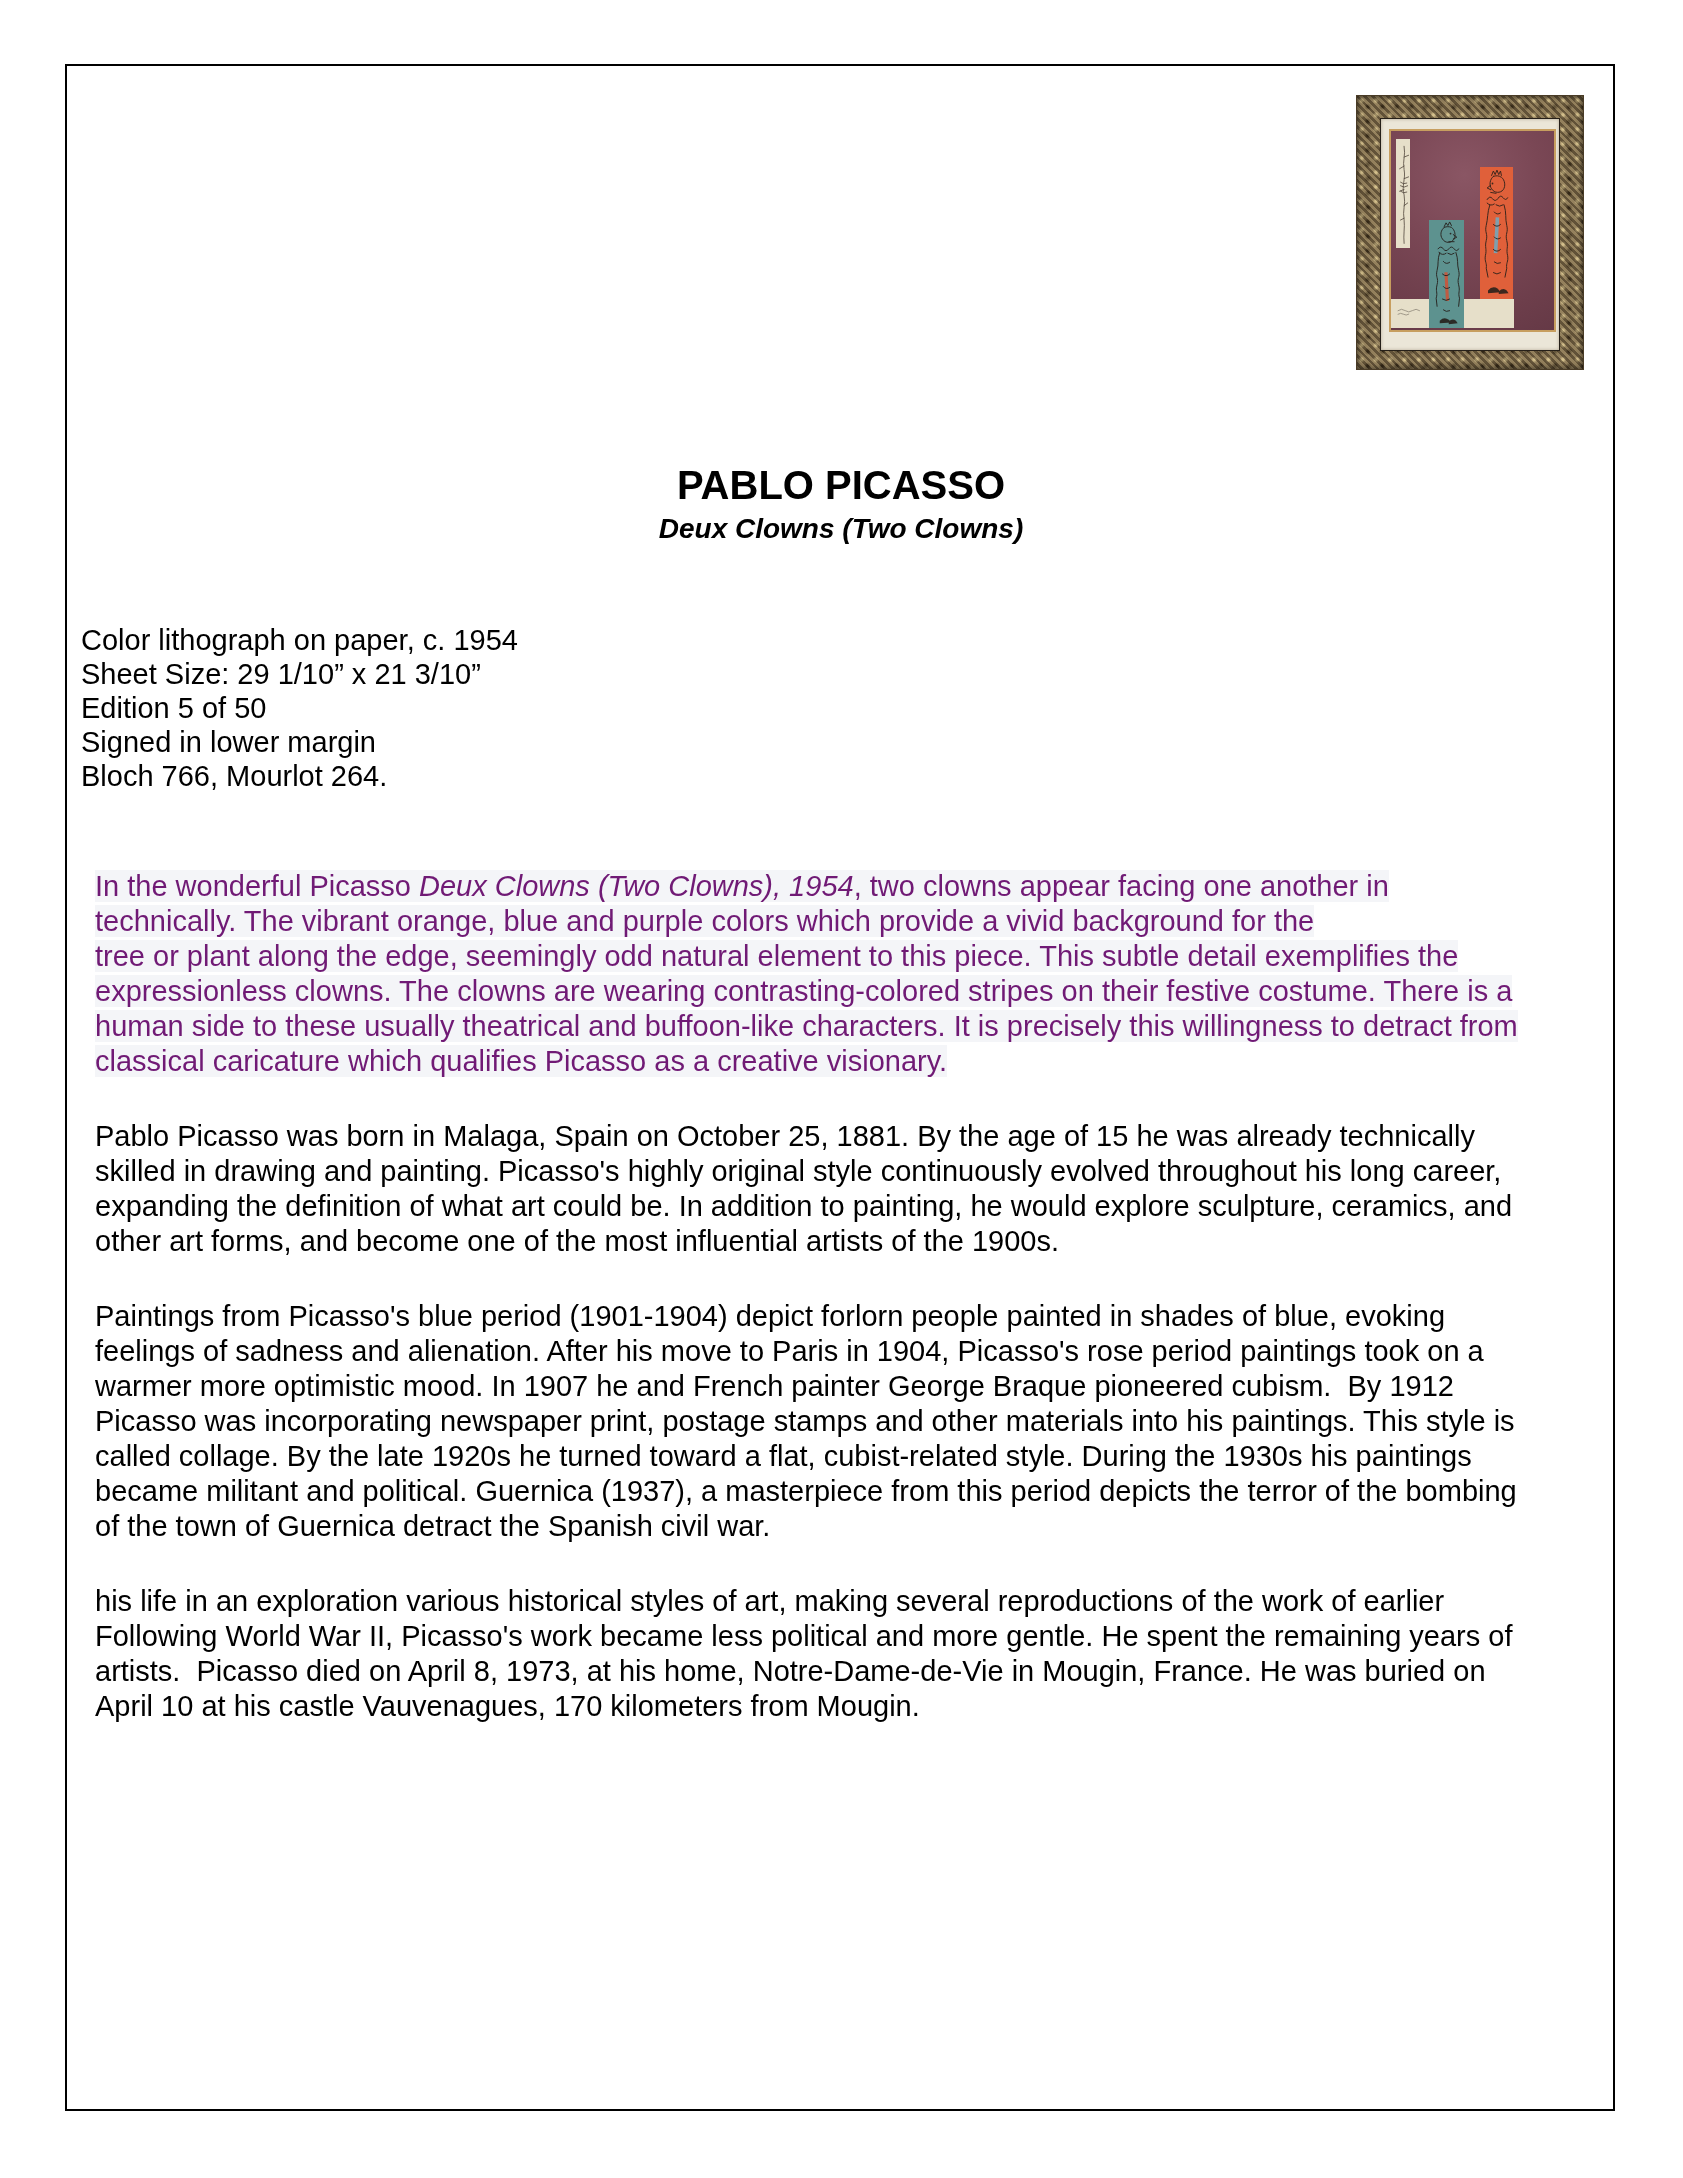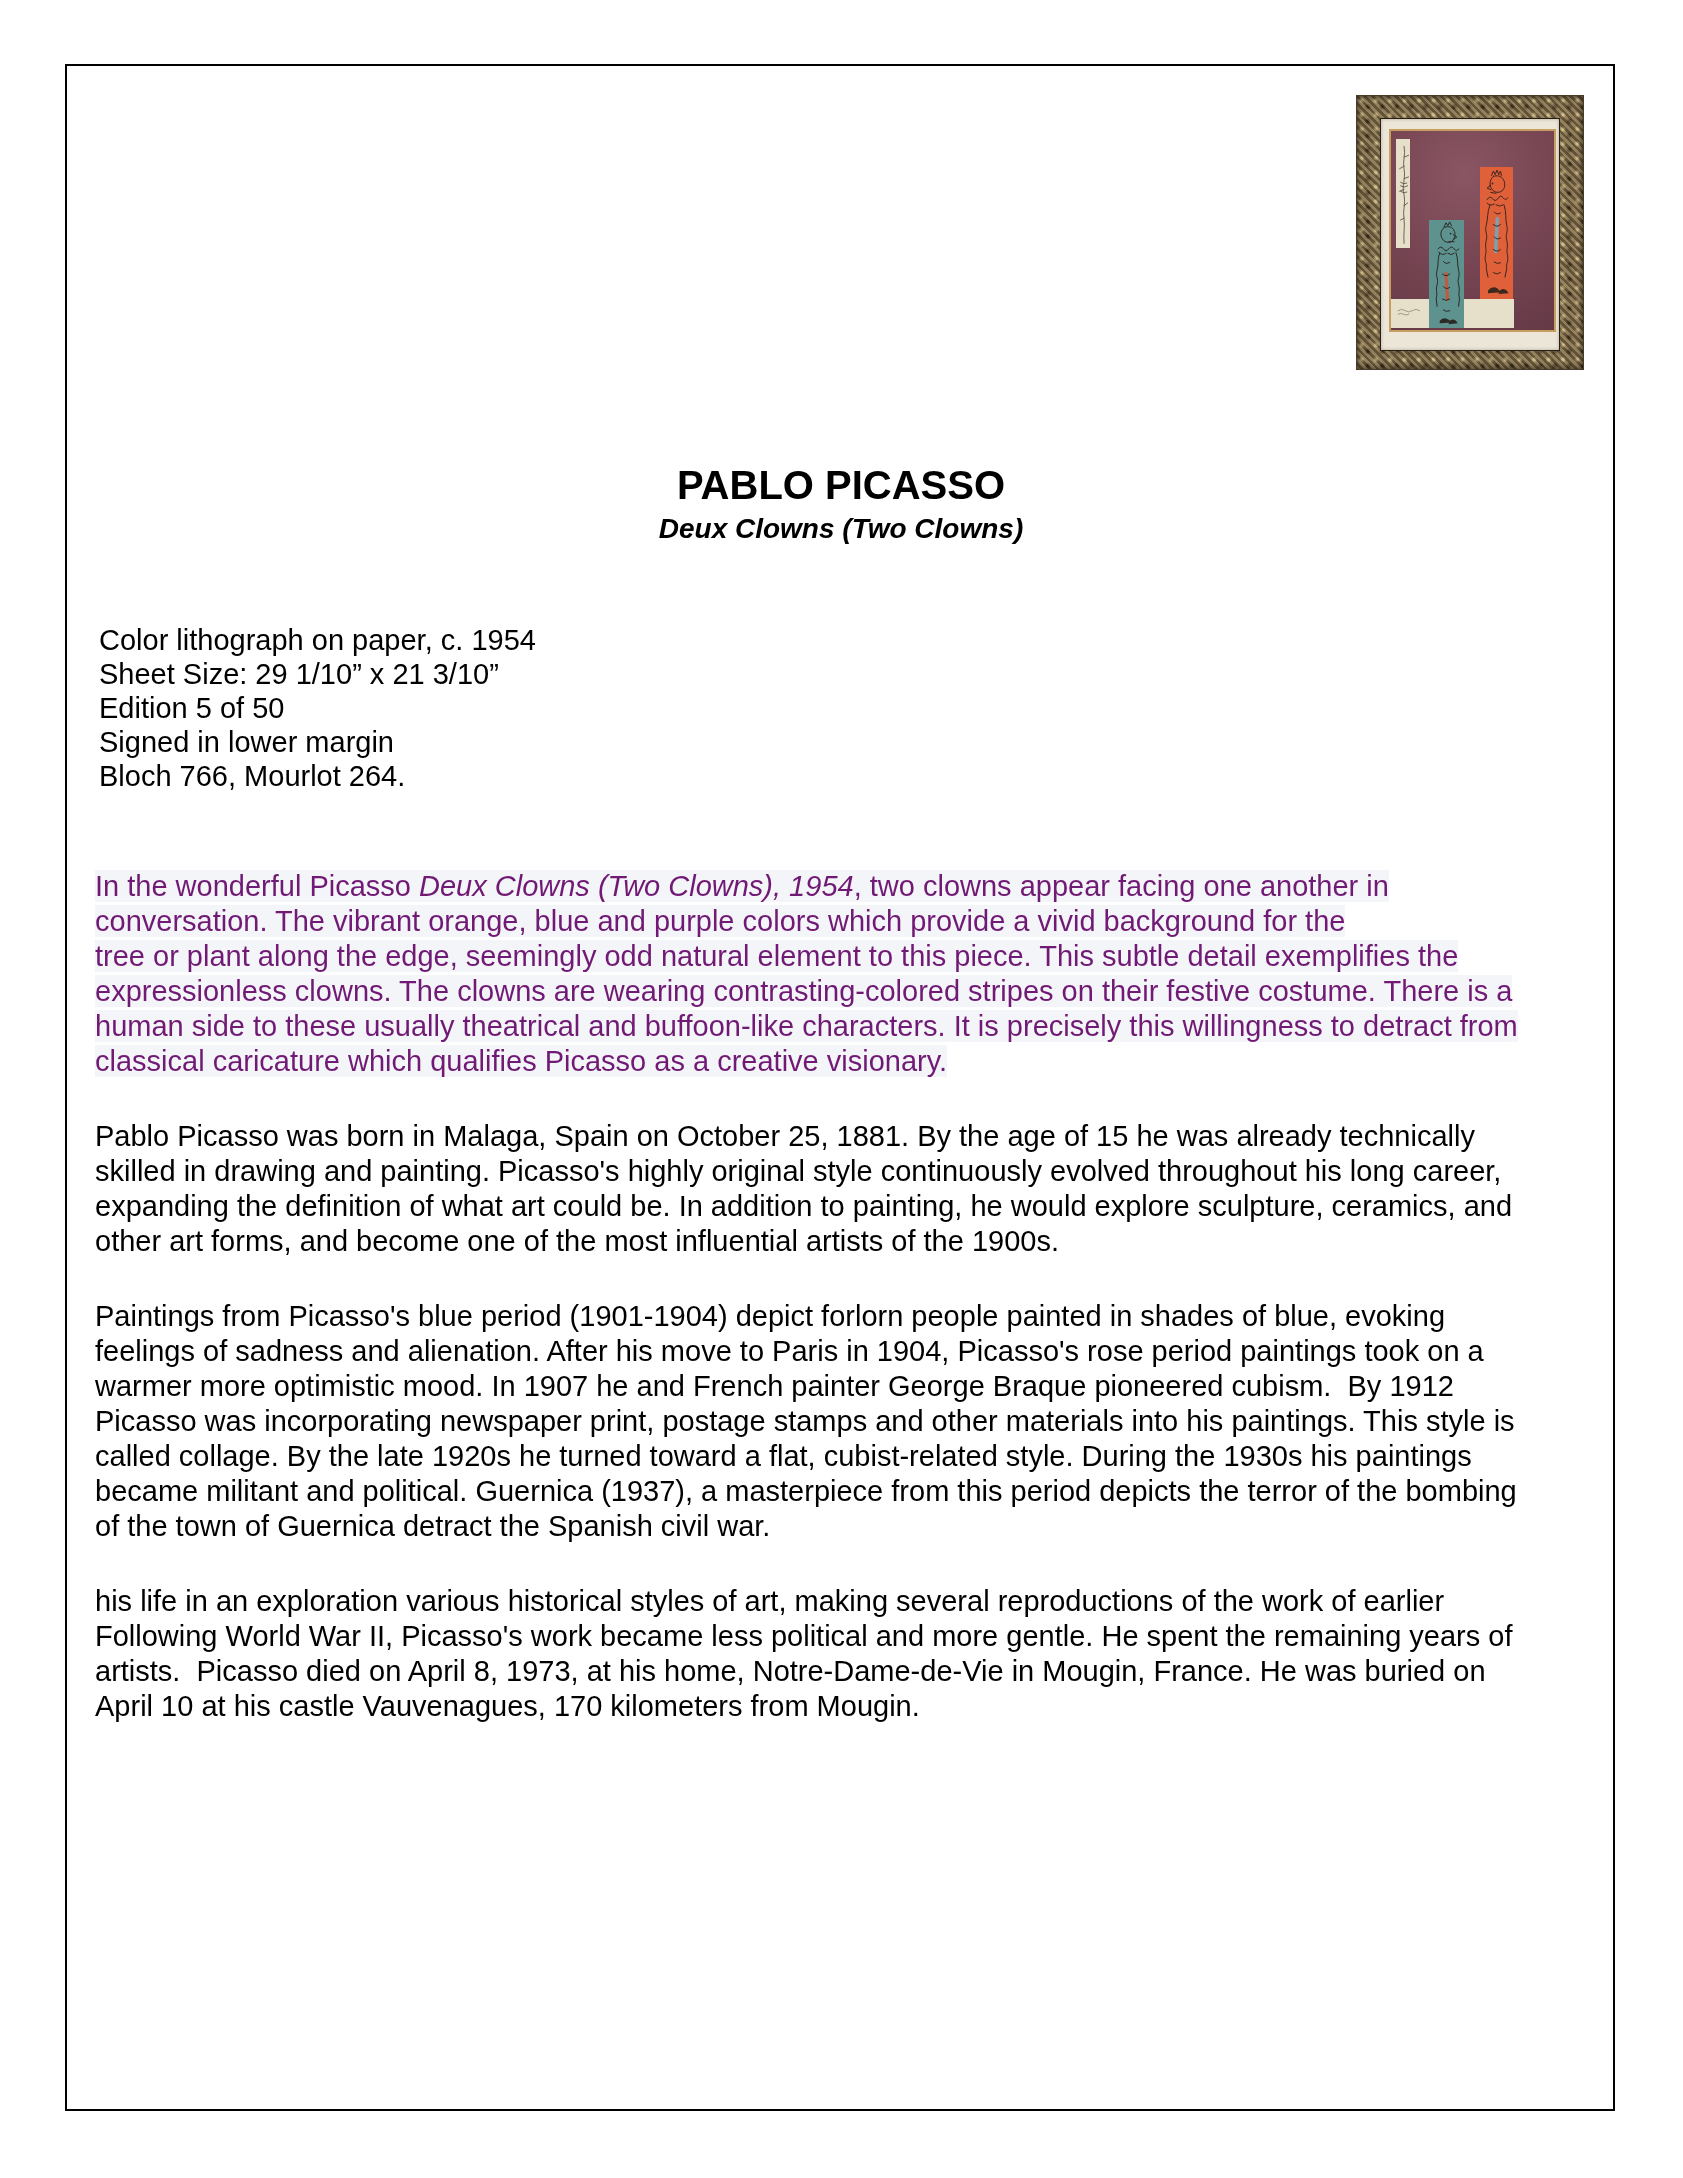--- a/index.html
+++ b/index.html
@@ -39,21 +39,21 @@
   .panel-orange{position:absolute;left:89px;top:36px;width:33px;height:132px;background:#e0603a;z-index:2;}
   .panel-teal{position:absolute;left:38px;top:89px;width:35px;height:108px;background:#5d928f;z-index:3;}
   .doodle{position:absolute;inset:0;width:100%;height:100%;}
   .sig{position:absolute;left:5.4px;top:176px;z-index:4;}
 
   
   .title-block{position:absolute;left:94px;top:464px;width:1494px;text-align:center;font-weight:bold;}
   .title-line{font-size:40px;line-height:43px;}
   .subtitle-line{font-size:28px;line-height:43px;font-style:italic;text-align:center;}
 
-  .details-block{position:absolute;left:99px;top:623px;}
+  .details-block{position:absolute;left:81px;top:623px;}
   .details-block .ln{line-height:34px;height:34px;font-size:29px;}
 
   .body-block{position:absolute;left:95px;top:869px;width:1494px;}
   .para{margin:0 0 0 0;}
   .para + .para{margin-top:40px;}
   .body-block .ln{line-height:35px;height:35px;font-size:29px;}
   .txt{white-space:pre;}
   .hl{background:#f4f5f8;color:#701a75;}
 </style>
 </head>
@@ -142,21 +142,21 @@
       <div class="ln"><span class="txt">Color lithograph on paper, c. 1954</span></div>
       <div class="ln"><span class="txt">Sheet Size: 29 1/10” x 21 3/10”</span></div>
       <div class="ln"><span class="txt">Edition 5 of 50</span></div>
       <div class="ln"><span class="txt">Signed in lower margin</span></div>
       <div class="ln"><span class="txt">Bloch 766, Mourlot 264.</span></div>
     </div>
 
   <div class="body-block">
       <div class="para">
         <div class="ln"><span class="txt hl">In the wonderful Picasso <i>Deux Clowns (Two Clowns), 1954</i>, two clowns appear facing one another in</span></div>
-        <div class="ln"><span class="txt hl">conversation. The vibrant orange, blue and purple colors which provide a vivid background for the</span></div>
+        <div class="ln"><span class="txt hl">technically. The vibrant orange, blue and purple colors which provide a vivid background for the</span></div>
         <div class="ln"><span class="txt hl">tree or plant along the edge, seemingly odd natural element to this piece. This subtle detail exemplifies the</span></div>
         <div class="ln"><span class="txt hl">expressionless clowns. The clowns are wearing contrasting-colored stripes on their festive costume. There is a</span></div>
         <div class="ln"><span class="txt hl">human side to these usually theatrical and buffoon-like characters. It is precisely this willingness to detract from</span></div>
         <div class="ln"><span class="txt hl">classical caricature which qualifies Picasso as a creative visionary.</span></div>
       </div>
       <div class="para">
         <div class="ln"><span class="txt">Pablo Picasso was born in Malaga, Spain on October 25, 1881. By the age of 15 he was already technically</span></div>
         <div class="ln"><span class="txt">skilled in drawing and painting. Picasso's highly original style continuously evolved throughout his long career,</span></div>
         <div class="ln"><span class="txt">expanding the definition of what art could be. In addition to painting, he would explore sculpture, ceramics, and</span></div>
         <div class="ln"><span class="txt">other art forms, and become one of the most influential artists of the 1900s.</span></div>

